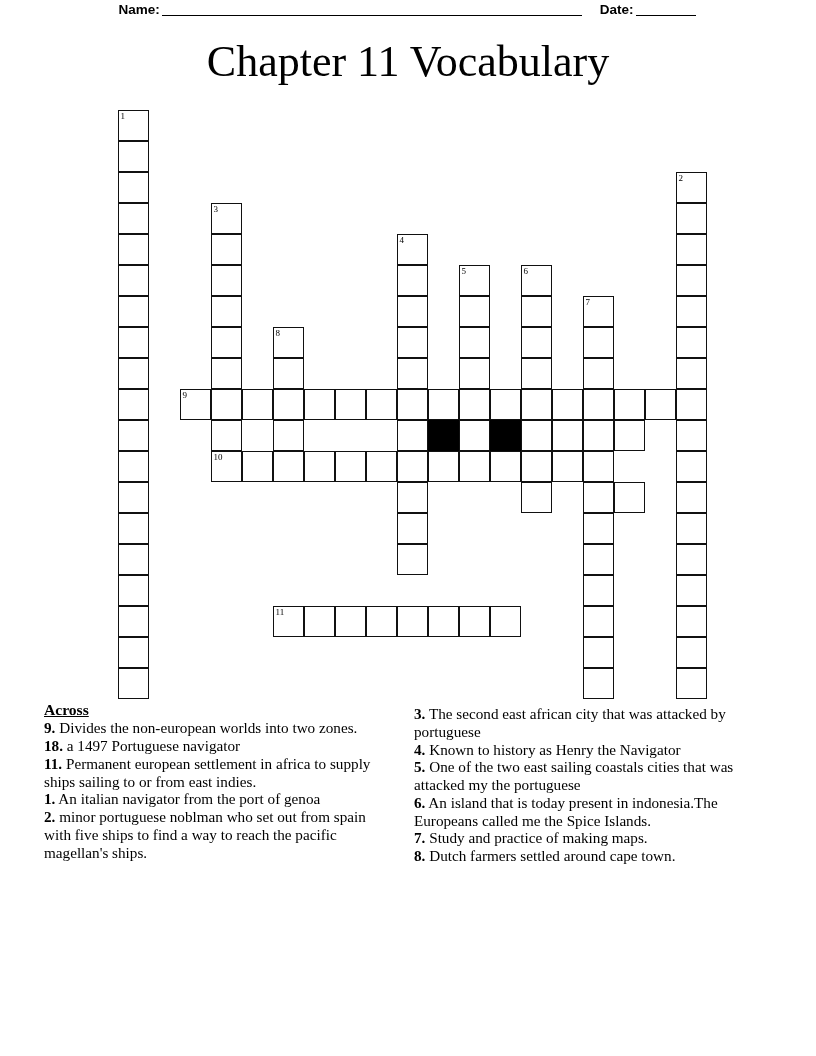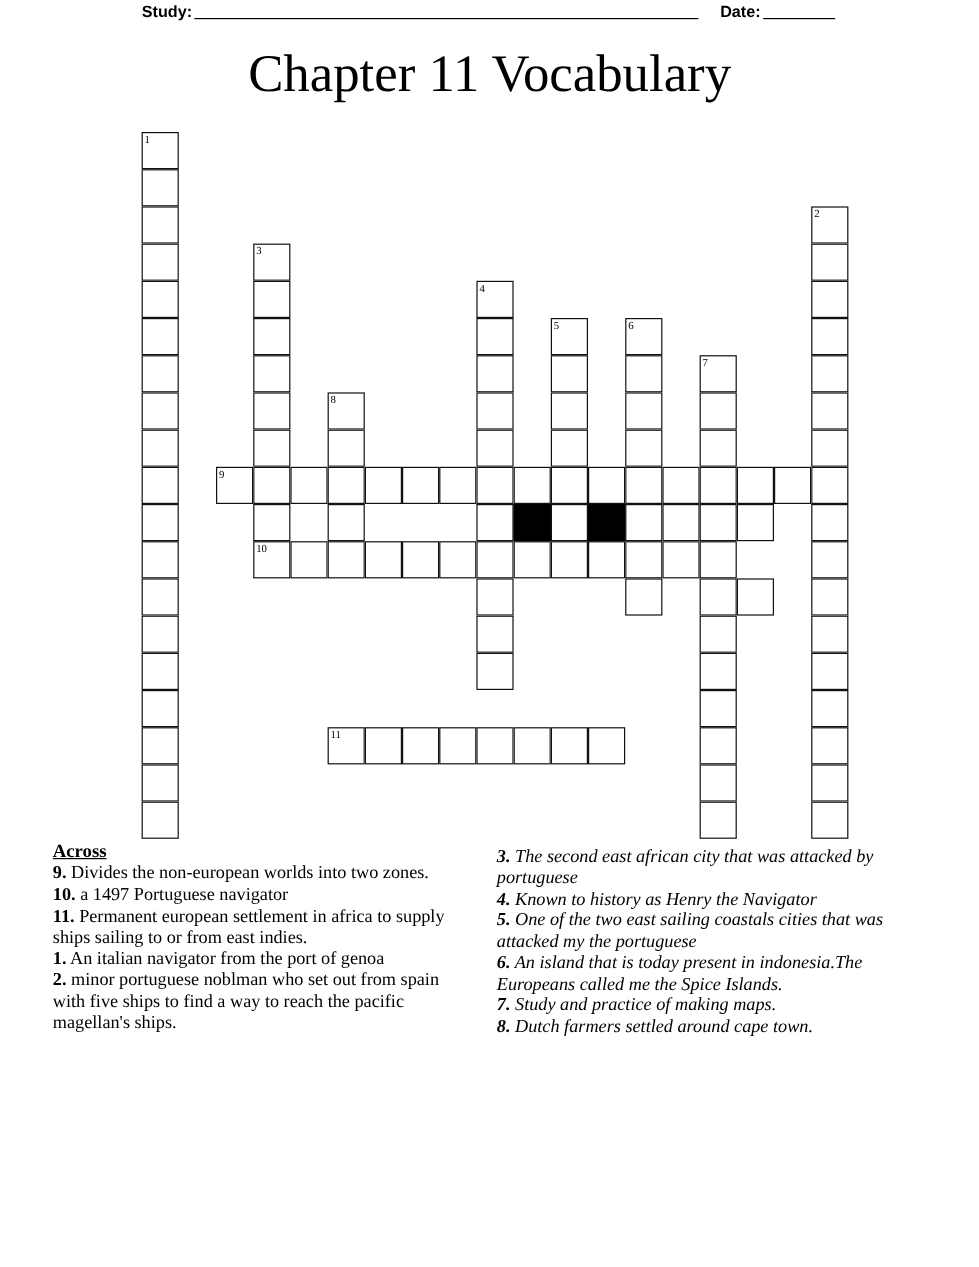--- a/index.html
+++ b/index.html
@@ -73,38 +73,38 @@
     position:absolute;
     left:44px; top:701px;
     width:730px;
     display:flex;
     gap:20px;
     font-family:"Liberation Serif", serif;
     font-size:15.2px;
     line-height:1.17;
   }
   .clue-col{width:350px;}
-  .clue-col.right{padding-top:4px;font-style:italic;}
+  .clue-col.right{padding-top:4px;}
   .sect-head{
     font-weight:bold;
     text-decoration:underline;
     font-size:15.6px;
     margin:0 0 0 0;
   }
   .clue{
     margin:0;
     text-indent:0;
   }
   .clue b{font-weight:bold;}
 </style>
 </head>
 <body>
 
 <div class="header">
-  <span class="hdr-label">Study:</span>
+  <span class="hdr-label">Name:</span>
   <span class="hdr-rule rule-name"></span>
   <span class="hdr-gap"></span>
   <span class="hdr-label">Date:</span>
   <span class="hdr-rule rule-date"></span>
 </div>
 
 <div class="title">Chapter 11 Vocabulary</div>
 
 <div id="grid">
     <div class="cell" style="left: 118px; top: 110px;">
@@ -249,21 +249,21 @@
     <div class="cell" style="left: 614px; top: 420px;"></div>
     <div class="cell" style="left: 614px; top: 482px;"></div>
   </div>
 
 <div class="clues">
 
   <div class="clue-col left">
     <div class="sect-head">Across</div>
     <div id="across-list">
         <p class="clue"><b>9.</b><span> Divides the non-european worlds into two zones.</span></p>
-        <p class="clue"><b>10.</b><span> a 1497 Portuguese navigator</span></p>
+        <p class="clue"><b>18.</b><span> a 1497 Portuguese navigator</span></p>
         <p class="clue"><b>11.</b><span> Permanent european settlement in africa to supply ships sailing to or from east indies.</span></p>
       </div>
     <div id="down-left-list">
         <p class="clue"><b>1.</b><span> An italian navigator from the port of genoa</span></p>
         <p class="clue"><b>2.</b><span> minor portuguese noblman who set out from spain with five ships to find a way to reach the pacific magellan's ships.</span></p>
       </div>
   </div>
 
   <div class="clue-col right">
     <div id="down-right-list">

